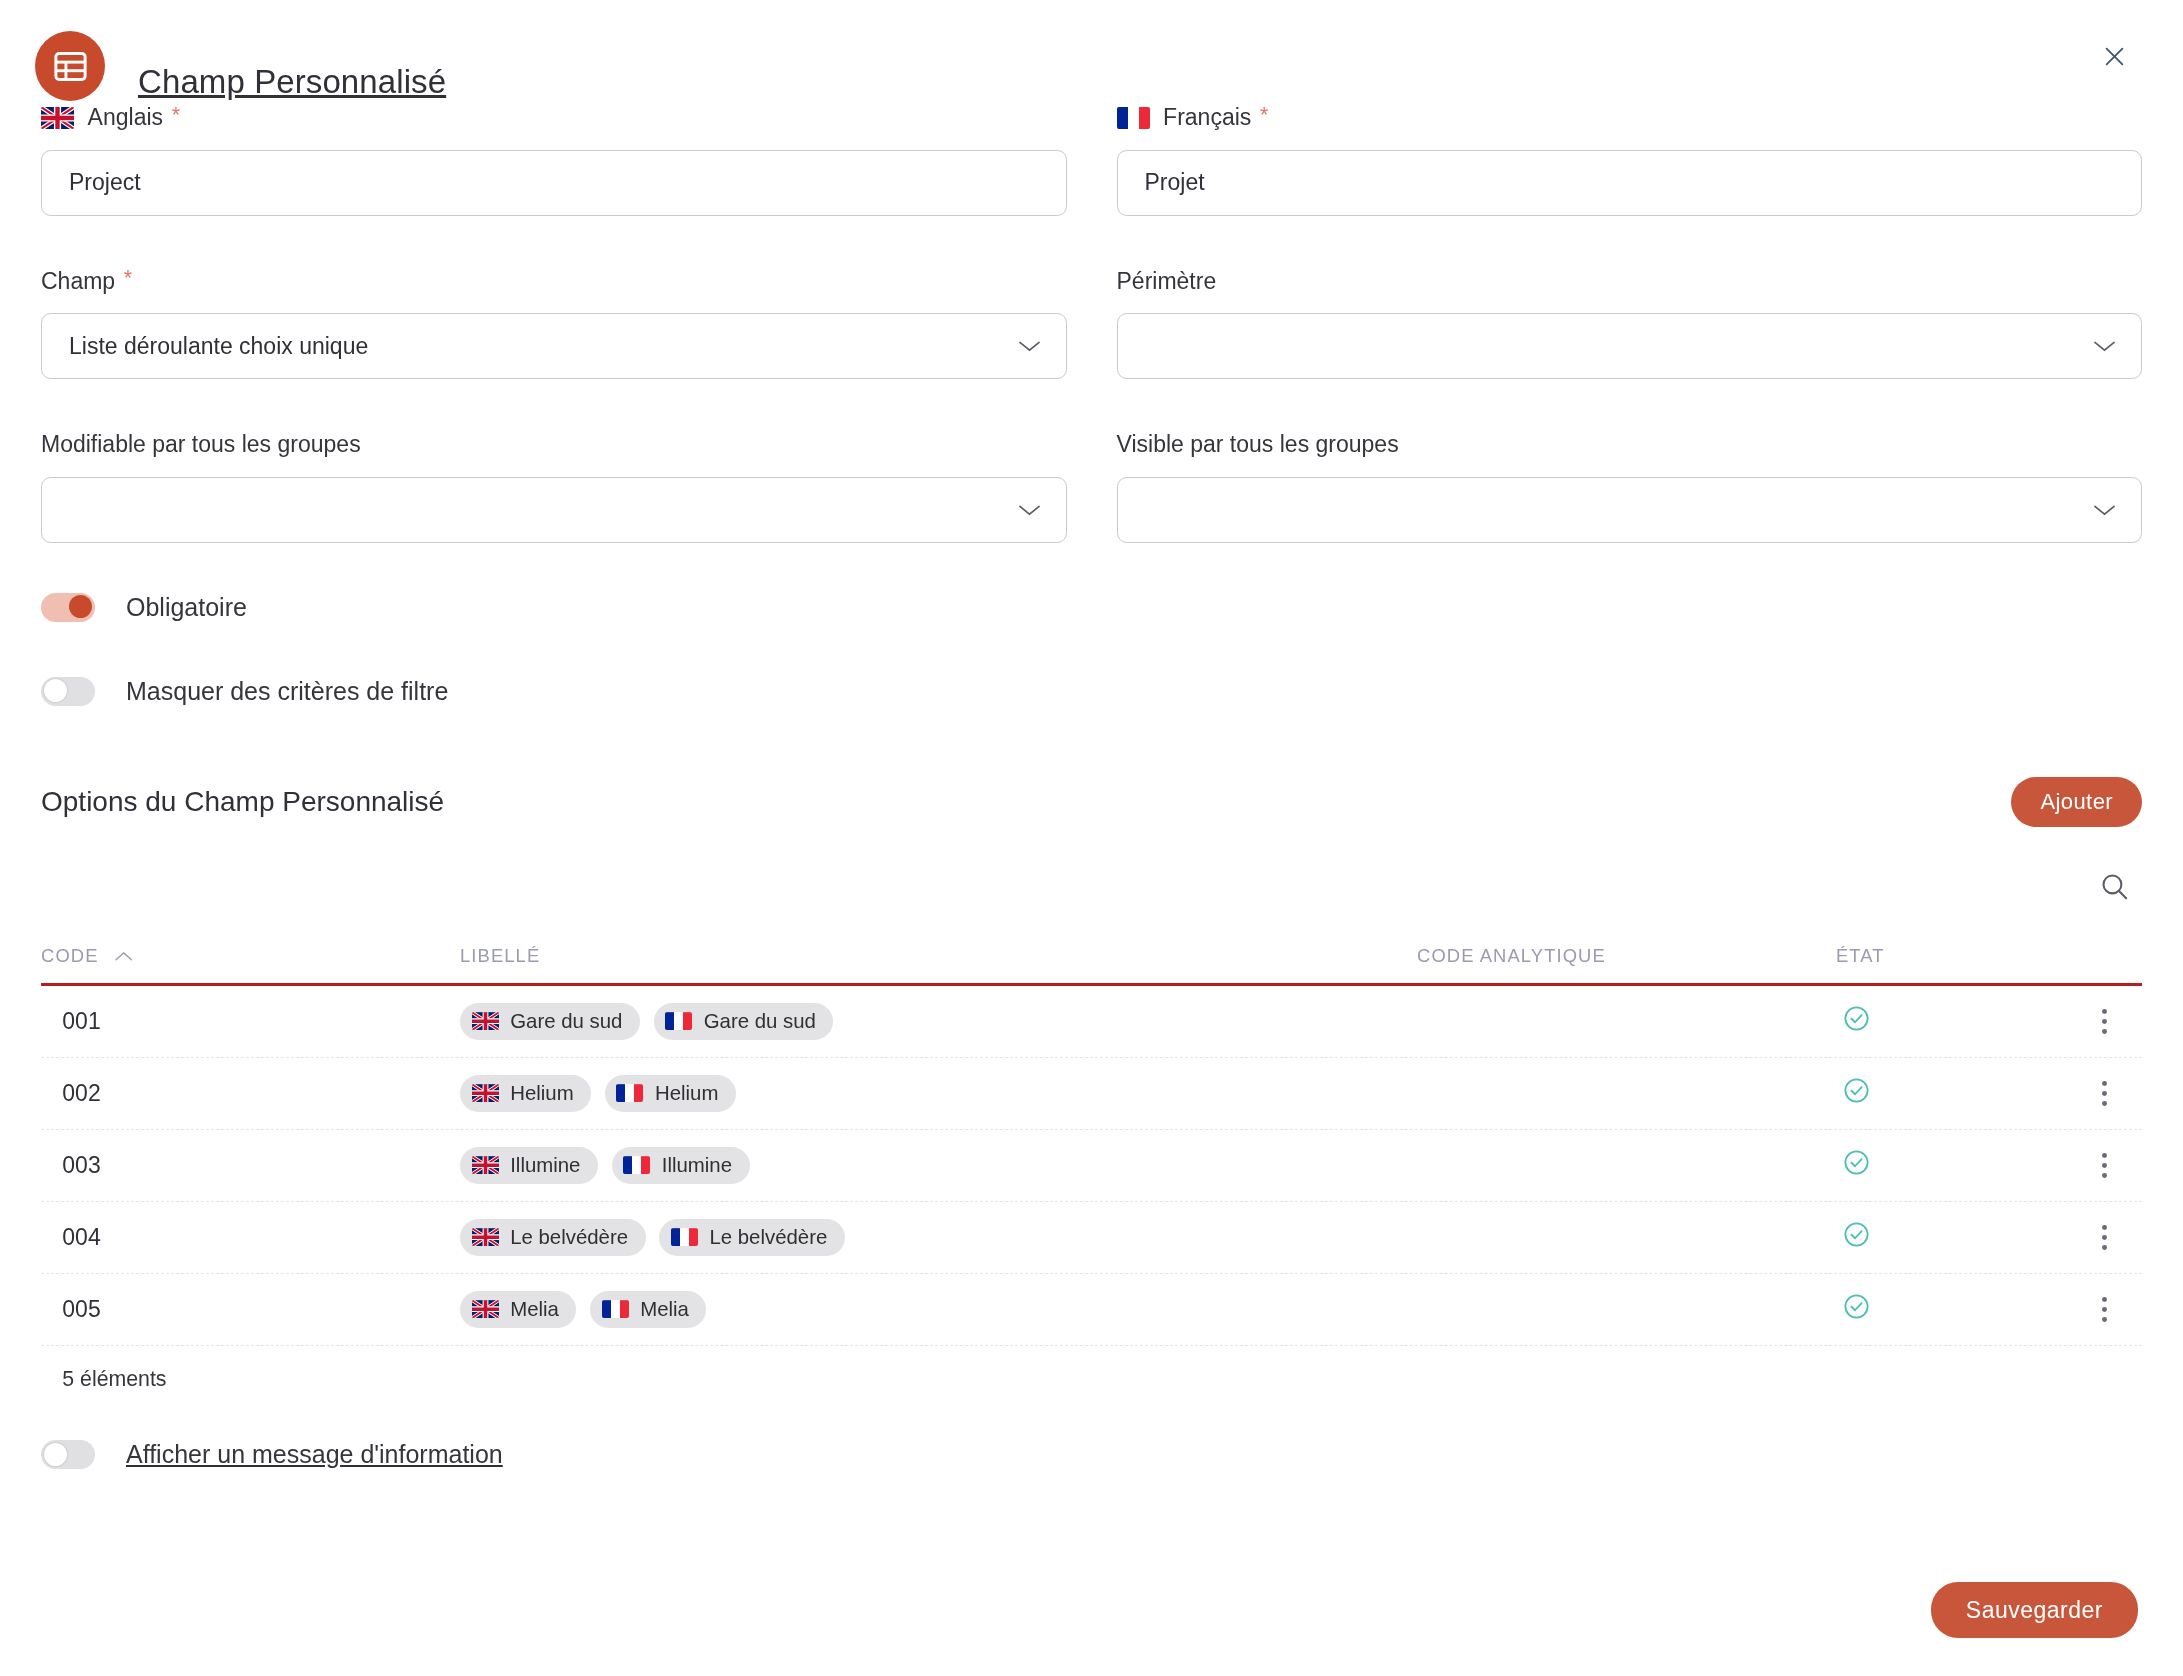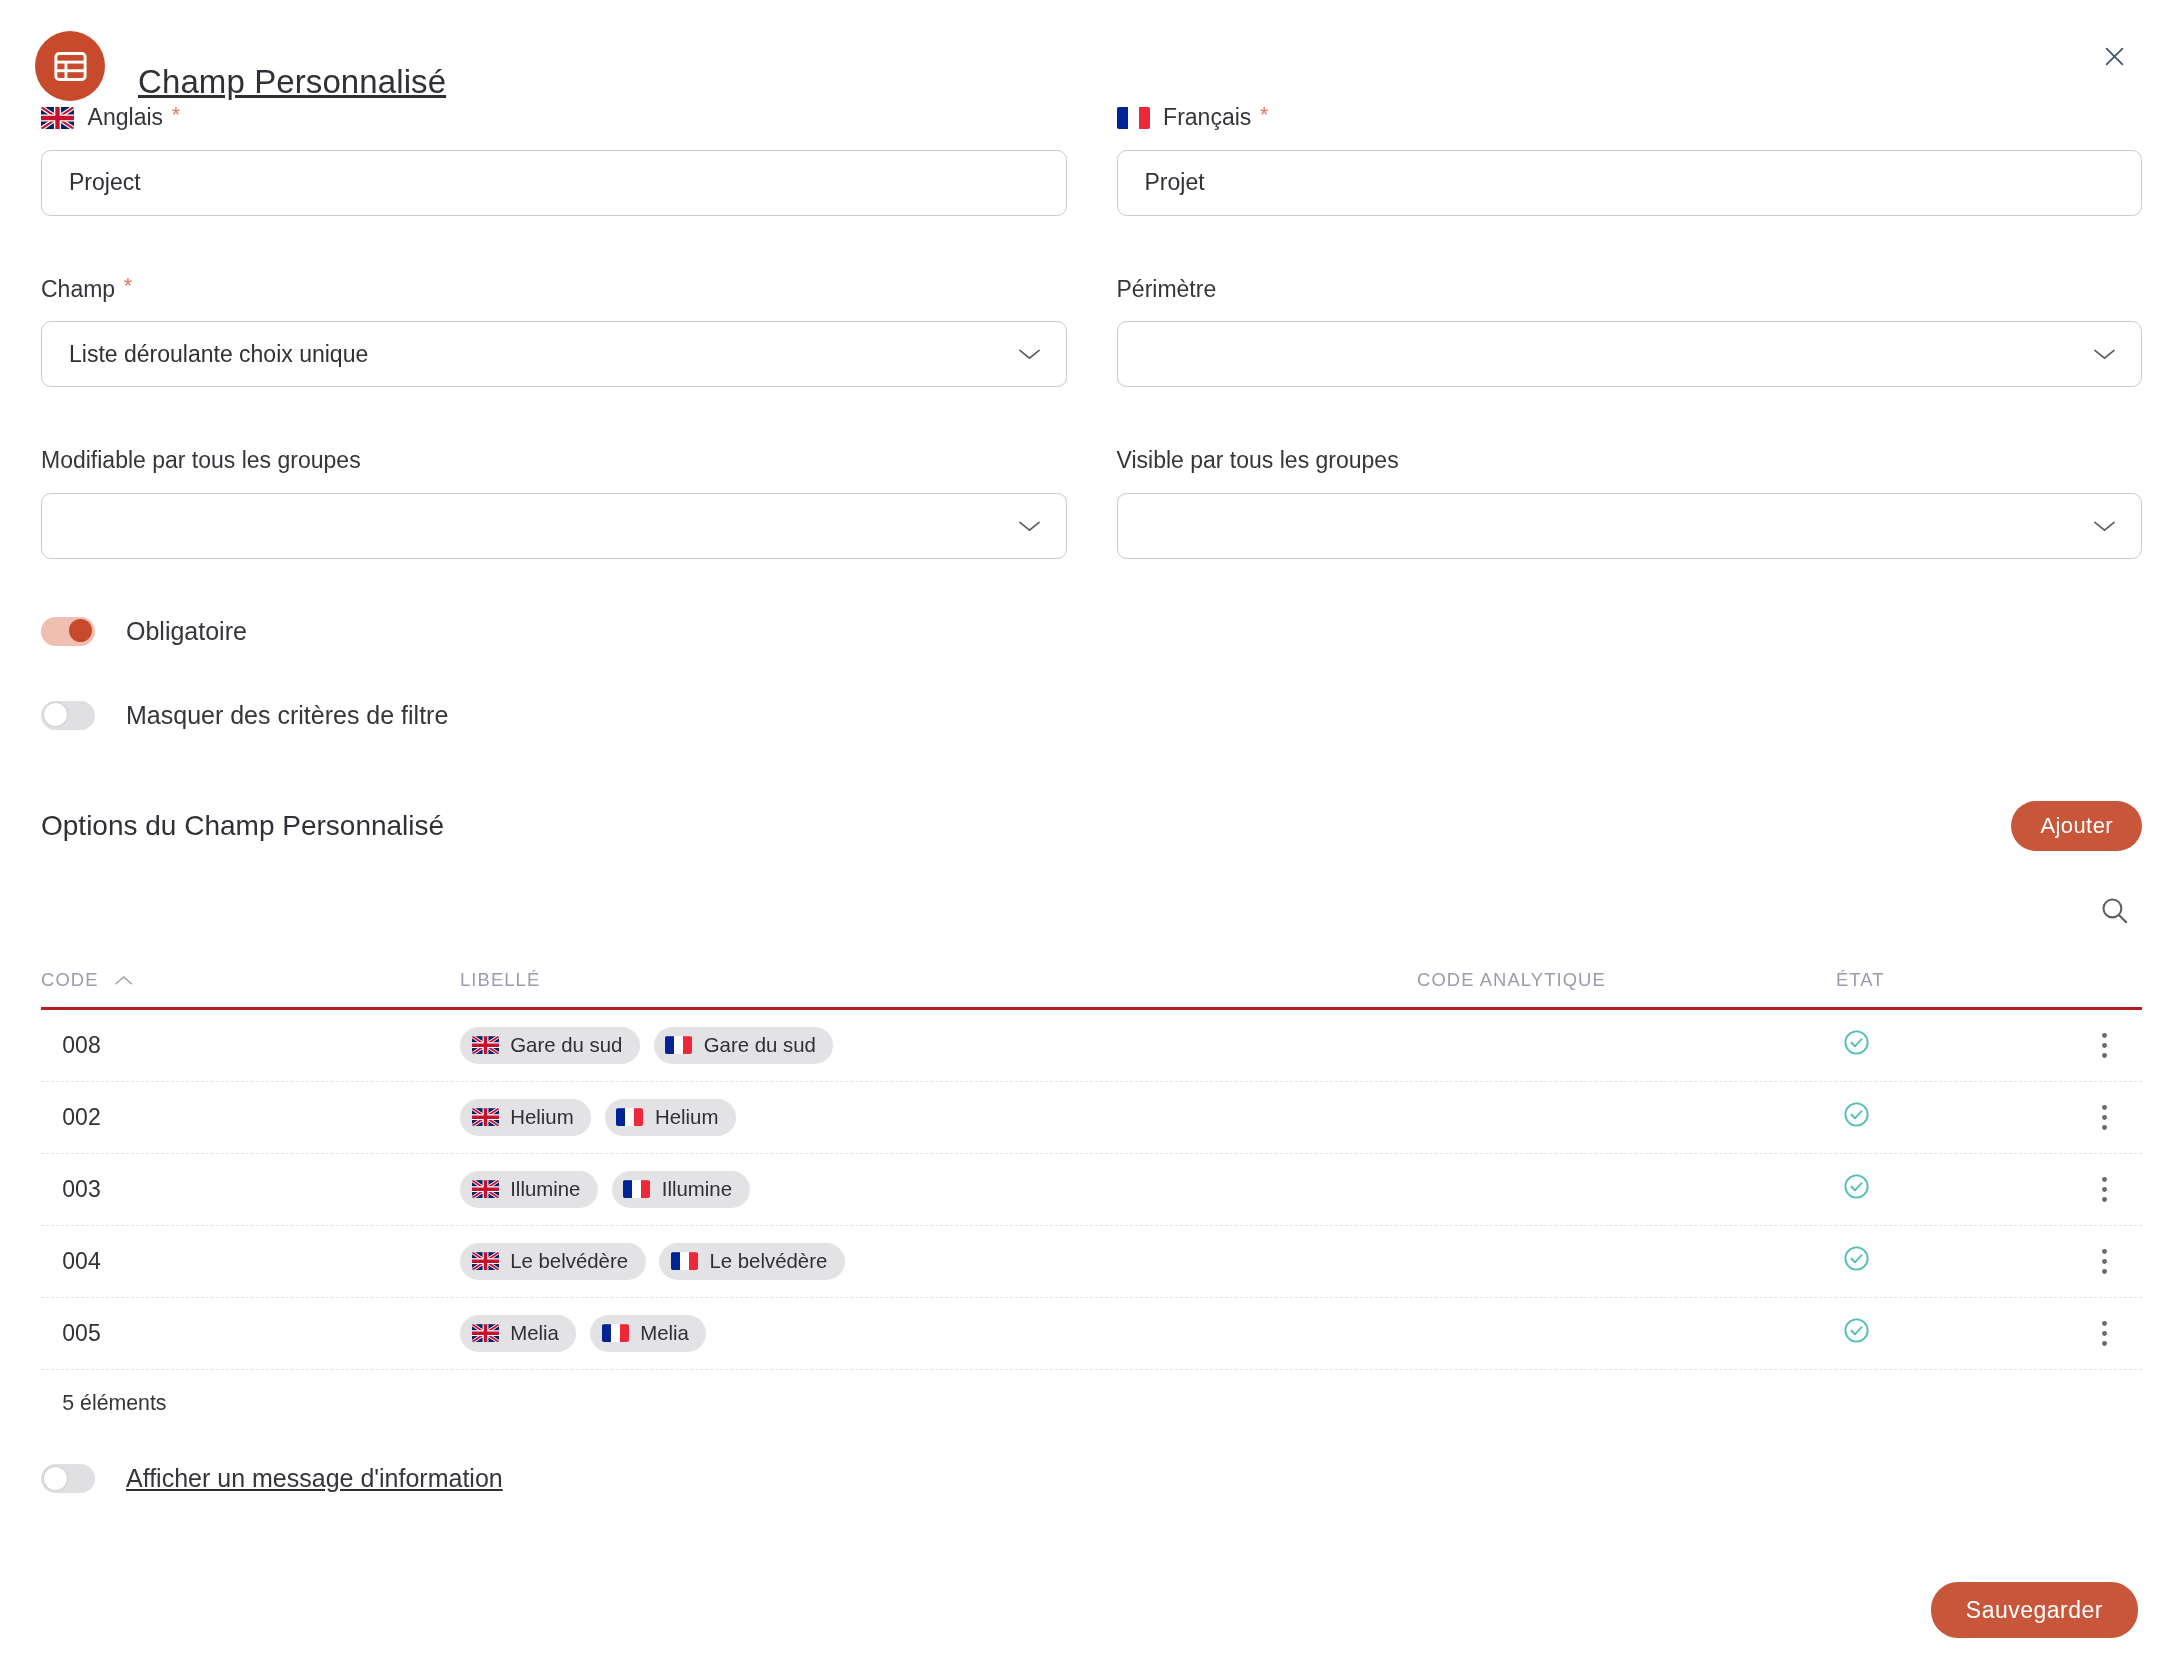--- a/index.html
+++ b/index.html
@@ -54,21 +54,21 @@
 
   
   .form-area { padding: 0 41px 0 41px; }
 
   .row2 {
     display: grid;
     grid-template-columns: 1fr 1fr;
     column-gap: 50px;
   }
 
-  .field { margin-bottom: 8px; }
+  .field { margin-bottom: 0; }
 
   .field-label {
     display: flex;
     align-items: center;
     font-size: 23px;
     color: #35353c;
     height: 33px;
     margin-bottom: 15.5px;
   }
   .field-label .req {
@@ -436,21 +436,21 @@
       <div class="th">
         <span>CODE ANALYTIQUE</span>
       </div>
       <div class="th">
         <span>ÉTAT</span>
       </div>
       <div class="th"></div>
     </div>
 
     <div class="tbl-row">
-      <div class="td code">008</div>
+      <div class="td code">001</div>
       <div class="td labels">
         <span class="chip">
           <span class="flag">
             <svg width="27" height="18.4" viewBox="0 0 60 40">
                 <rect width="60" height="40" fill="#012169"></rect>
                 <path d="M0,0 L60,40 M60,0 L0,40" stroke="#fff" stroke-width="8"></path>
                 <path d="M0,0 L60,40 M60,0 L0,40" stroke="#C8102E" stroke-width="4"></path>
                 <path d="M30,0 L30,40 M0,20 L60,20" stroke="#fff" stroke-width="13"></path>
                 <path d="M30,0 L30,40 M0,20 L60,20" stroke="#C8102E" stroke-width="8"></path>
               </svg>

